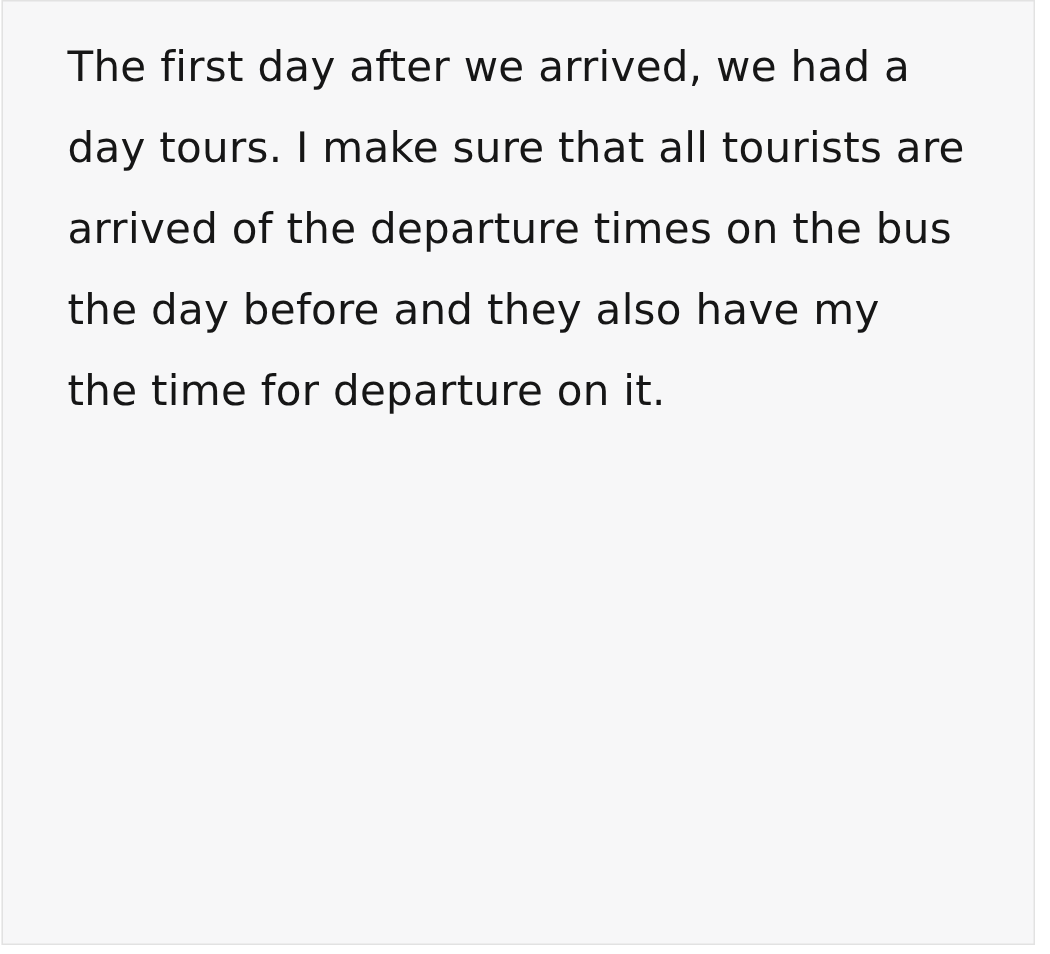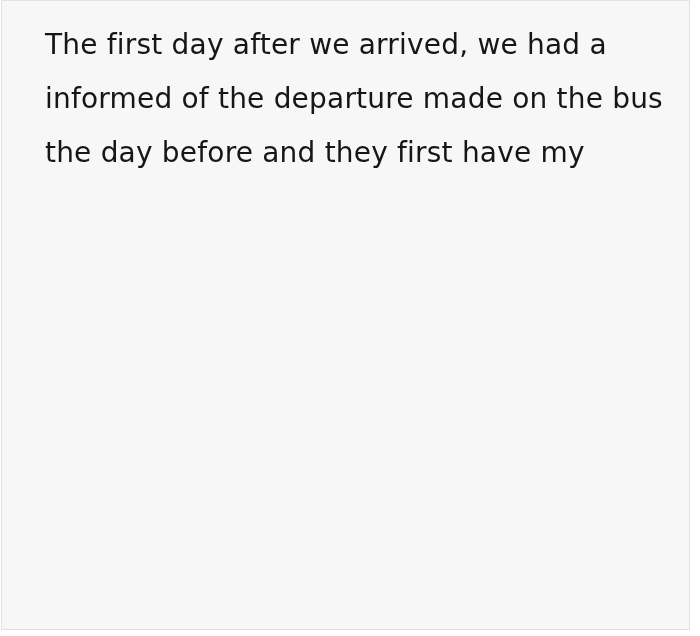--- a/index.html
+++ b/index.html
@@ -29,15 +29,17 @@
     letter-spacing: 0.2px;
     color: var(--text-color, #161616);
     white-space: nowrap;
   }
 </style>
 </head>
 <body>
 
 <div class="text-card">
   <p class="story-line">The first day after we arrived, we had a</p>
-  <p class="story-line">informed of the departure made on the bus</p>
-  <p class="story-line">the day before and they first have my</p>
+  <p class="story-line">day tours. I make sure that all tourists are</p>
+  <p class="story-line">arrived of the departure times on the bus</p>
+  <p class="story-line">the day before and they also have my</p>
+  <p class="story-line">the time for departure on it.</p>
 </div>
 
 </body></html>

